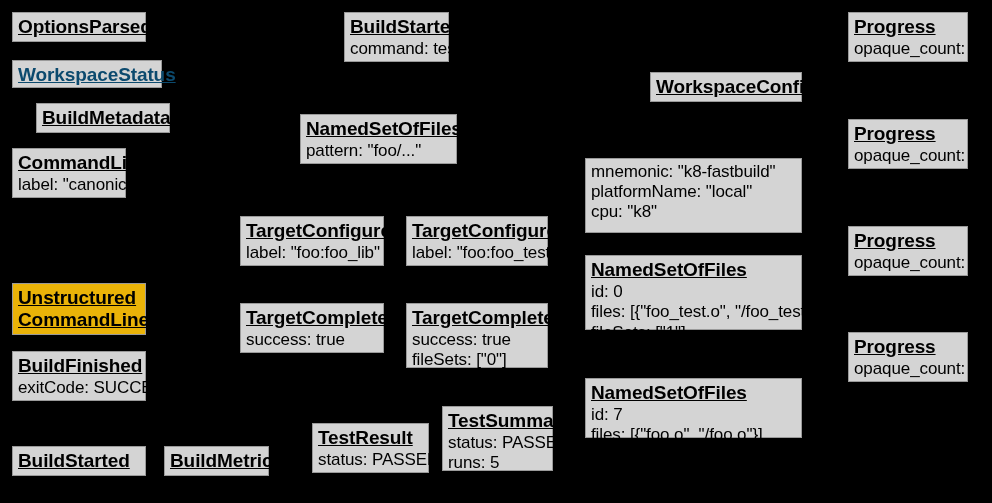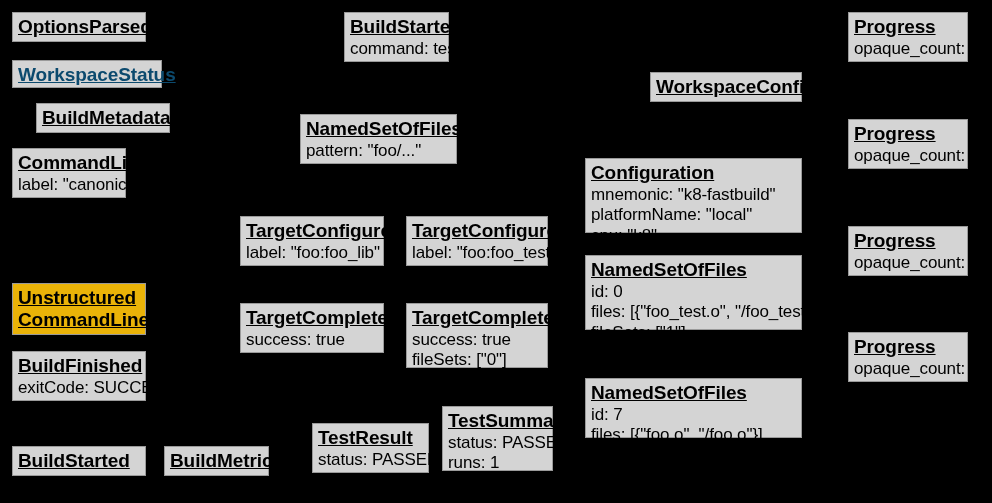--- a/index.html
+++ b/index.html
@@ -88,21 +88,20 @@
         <span class="node-field">opaque_count: 2</span>
       </span>
     </div>
     <div class="node" style="left: 12px; top: 148px; width: 114px; height: 50px; background: rgb(212, 212, 212); border-color: rgb(154, 154, 154); color: rgb(0, 0, 0);">
       <span class="node-title">CommandLine</span>
       <span class="node-fields">
         <span class="node-field">label: "canonical"</span>
       </span>
     </div>
     <div class="node" style="left: 585px; top: 158px; width: 217px; height: 75px; background: rgb(212, 212, 212); border-color: rgb(154, 154, 154); color: rgb(0, 0, 0);">
-      <span class="node-title">Configuration</span>
       <span class="node-fields">
         <span class="node-field">mnemonic: "k8-fastbuild"</span>
         <span class="node-field">platformName: "local"</span>
         <span class="node-field">cpu: "k8"</span>
       </span>
     </div>
     <div class="node" style="left: 240px; top: 216px; width: 144px; height: 50px; background: rgb(212, 212, 212); border-color: rgb(154, 154, 154); color: rgb(0, 0, 0);">
       <span class="node-title">TargetConfigured</span>
       <span class="node-fields">
         <span class="node-field">label: "foo:foo_lib"</span>
@@ -160,21 +159,21 @@
       <span class="node-title">NamedSetOfFiles</span>
       <span class="node-fields">
         <span class="node-field">id: 7</span>
         <span class="node-field">files: [{"foo.o", "/foo.o"}]</span>
       </span>
     </div>
     <div class="node" style="left: 442px; top: 406px; width: 111px; height: 65px; background: rgb(212, 212, 212); border-color: rgb(154, 154, 154); color: rgb(0, 0, 0);">
       <span class="node-title">TestSummary</span>
       <span class="node-fields">
         <span class="node-field">status: PASSED</span>
-        <span class="node-field">runs: 1</span>
+        <span class="node-field">runs: 5</span>
       </span>
     </div>
     <div class="node" style="left: 312px; top: 423px; width: 117px; height: 50px; background: rgb(212, 212, 212); border-color: rgb(154, 154, 154); color: rgb(0, 0, 0);">
       <span class="node-title">TestResult</span>
       <span class="node-fields">
         <span class="node-field">status: PASSED</span>
       </span>
     </div>
     <div class="node" style="left: 12px; top: 446px; width: 134px; height: 30px; background: rgb(212, 212, 212); border-color: rgb(154, 154, 154); color: rgb(0, 0, 0);">
       <span class="node-title">BuildStarted</span>

